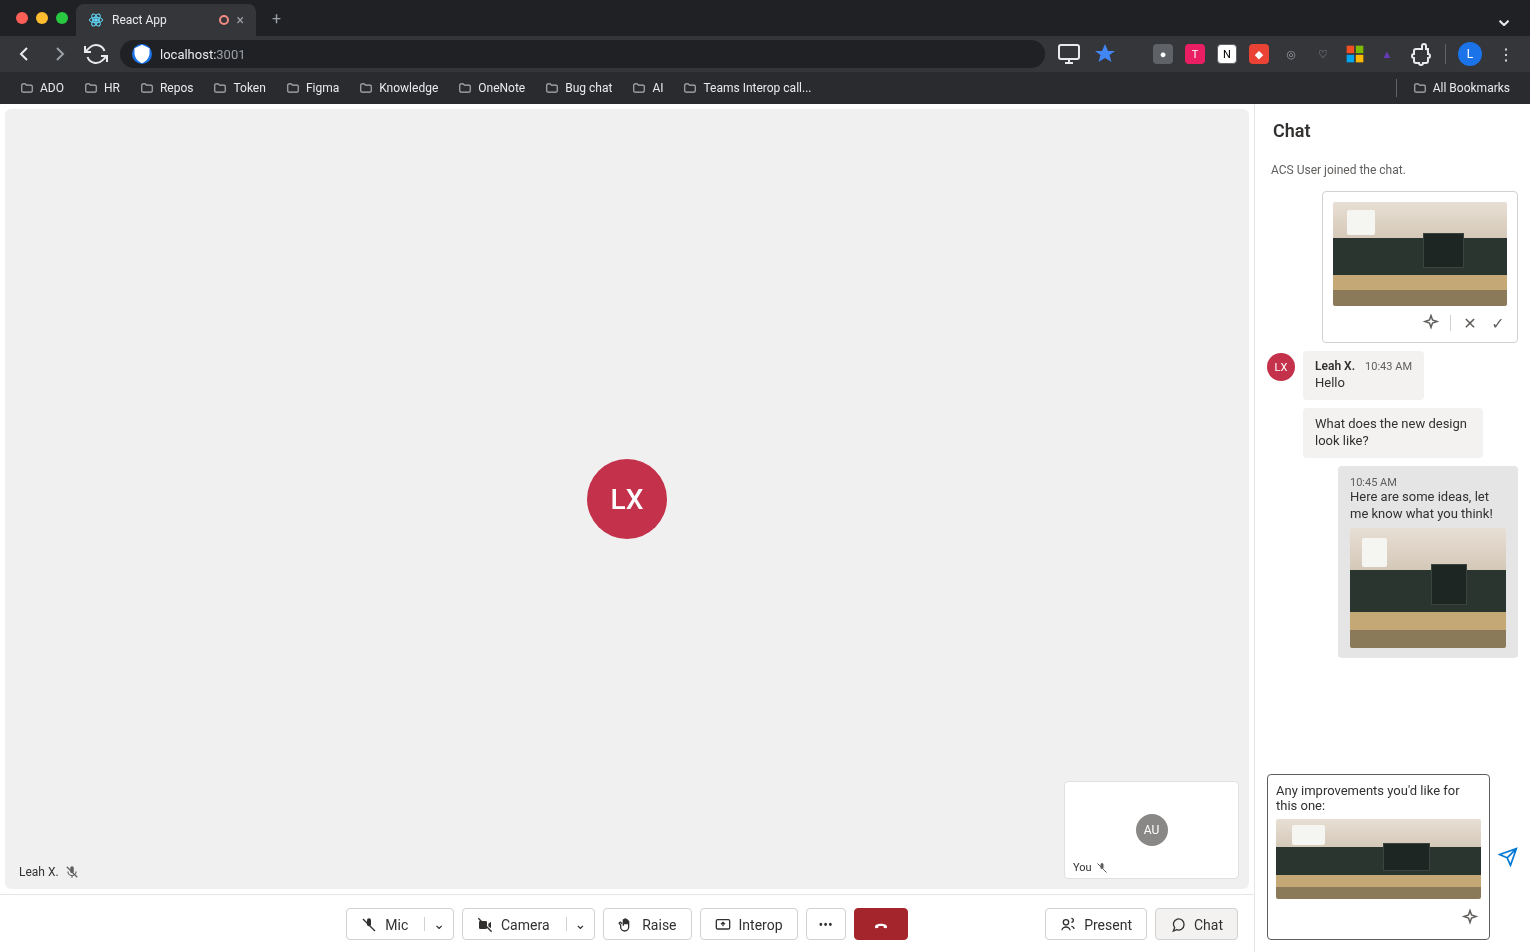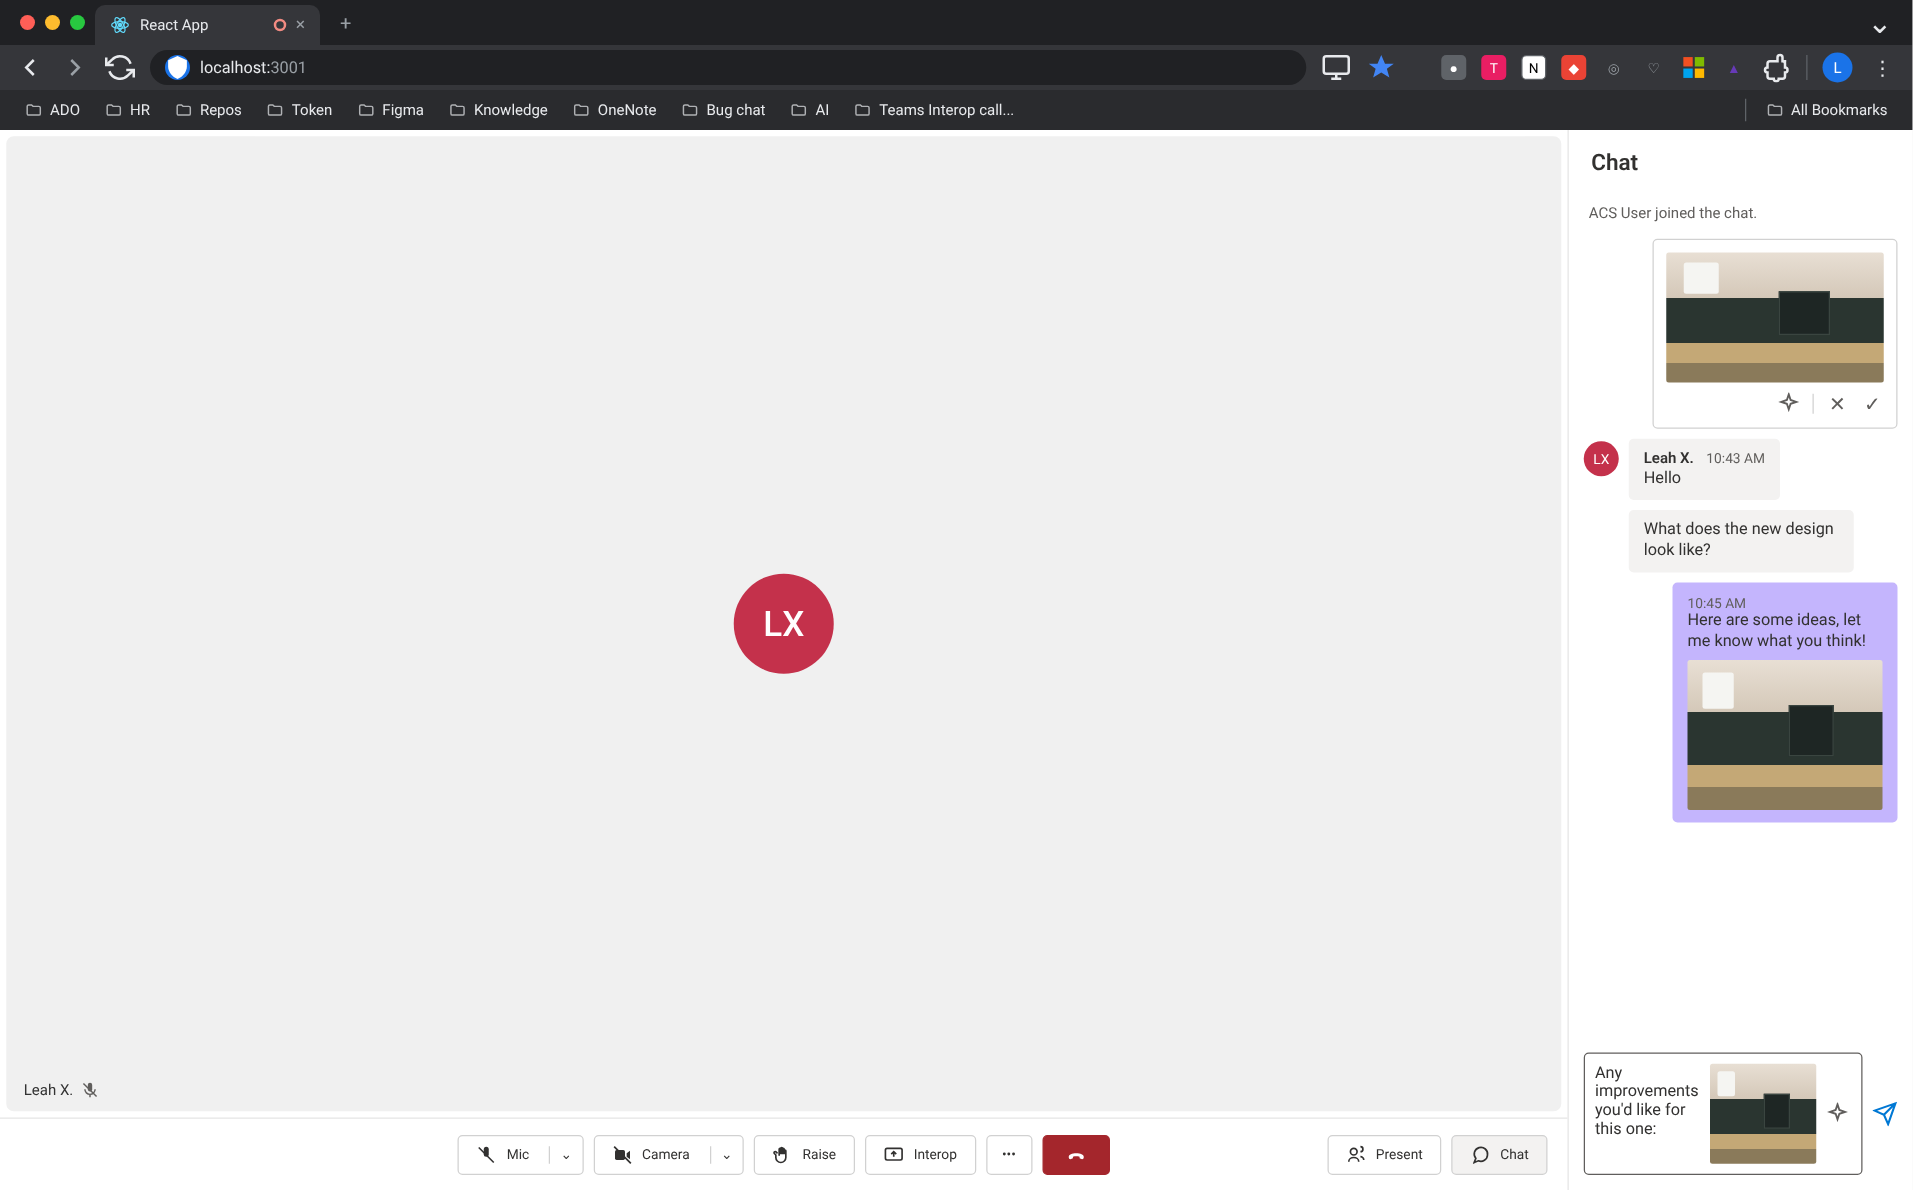--- a/index.html
+++ b/index.html
@@ -33,21 +33,21 @@
 .app{display:flex;height:calc(952px - 104px);background:#fff}
 .video-area{flex:1;display:flex;flex-direction:column}
 .video-stage{flex:1;background:#f0f0f0;margin:5px;border-radius:6px;position:relative;display:flex;align-items:center;justify-content:center}
 .main-avatar{width:80px;height:80px;border-radius:50%;background:#c4314b;color:#fff;display:flex;align-items:center;justify-content:center;font-size:28px;font-weight:500}
 .stage-label{position:absolute;bottom:10px;left:14px;font-size:12px;color:#333;display:flex;align-items:center;gap:6px}
 .mic-off-icon{width:14px;height:14px}
 .pip{position:absolute;bottom:10px;right:10px;width:175px;height:98px;background:#fff;border:1px solid #e0e0e0;border-radius:4px;display:flex;align-items:center;justify-content:center}
 .pip-avatar{width:32px;height:32px;border-radius:50%;background:#8a8886;color:#fff;display:flex;align-items:center;justify-content:center;font-size:12px}
 .pip-label{position:absolute;bottom:4px;left:8px;font-size:11px;color:#333;display:flex;align-items:center;gap:4px}
 .control-bar{height:58px;display:flex;align-items:center;justify-content:center;gap:8px;padding:0 16px;border-top:1px solid #e5e5e5;position:relative}
-.ctrl-btn{display:flex;align-items:center;gap:8px;padding:8px 14px;border:1px solid #d1d1d1;border-radius:4px;background:#fff;font-size:11px;color:#323130;cursor:pointer;height:32px}
+.ctrl-btn{display:flex;gap:8px;padding:8px 14px;border:1px solid #d1d1d1;border-radius:4px;background:#fff;font-size:14px;color:#323130;cursor:pointer;height:32px}
 .ctrl-btn.split{padding-right:0}
 .ctrl-btn.split .chev{border-left:1px solid #d1d1d1;padding:0 8px;margin-left:8px;height:100%;display:flex;align-items:center}
 .ctrl-btn.icon-only{padding:8px 12px}
 .ctrl-btn.danger{background:#a4262c;border-color:#a4262c;color:#fff;padding:8px 18px}
 .ctrl-right{position:absolute;right:16px;display:flex;gap:8px}
 .ctrl-btn.active{background:#f3f2f1}
 .icon16{width:16px;height:16px;display:inline-block;flex-shrink:0}
 .chat-panel{width:276px;border-left:1px solid #e5e5e5;display:flex;flex-direction:column;background:#fff}
 .chat-header{padding:16px 18px;font-size:18px;font-weight:600;color:#323130}
 .chat-msgs{flex:1;overflow-y:auto;padding:0 12px;display:flex;flex-direction:column;gap:8px}
@@ -61,23 +61,23 @@
 .card-div{width:1px;height:16px;background:#d1d1d1}
 .msg-in{display:flex;gap:8px;align-items:flex-start}
 .msg-avatar{width:28px;height:28px;border-radius:50%;background:#c4314b;color:#fff;display:flex;align-items:center;justify-content:center;font-size:11px;flex-shrink:0;margin-top:2px}
 .msg-bubble{background:#f3f2f1;border-radius:4px;padding:8px 12px;max-width:180px}
 .msg-meta{display:flex;gap:10px;align-items:baseline;margin-bottom:2px}
 .msg-sender{font-size:12px;font-weight:600;color:#323130}
 .msg-time{font-size:11px;color:#605e5c}
 .msg-text{font-size:13px;color:#323130;line-height:1.3}
 .msg-in.continued{margin-left:36px}
 .msg-out{margin-left:auto;max-width:196px}
-.msg-out .msg-bubble{background:#c4b5fd;padding:10px 12px}
+.msg-out .msg-bubble{background:#e5e5e5;padding:10px 12px}
 .msg-out .kitchen-img{margin-top:6px;height:120px}
-.compose{border:1px solid #605e5c;border-radius:4px;margin:12px;padding:8px;display:flex;flex-direction:row;gap:6px}
+.compose{border:1px solid #605e5c;border-radius:4px;margin:12px;padding:8px;display:flex;flex-direction:column;gap:6px}
 .compose-text{font-size:13px;color:#323130;border:none;resize:none;outline:none;width:100%}
 .compose-img{height:80px}
 .compose-bar{display:flex;justify-content:space-between;align-items:center;padding:4px 2px}
 .send-btn{color:#0078d4;cursor:pointer;width:20px;height:20px;display:flex;align-items:center;justify-content:center}
 .send-row{display:flex;align-items:center;gap:8px;margin:0 12px 12px}
 .send-row .compose{flex:1;margin:0}
 svg{width:100%;height:100%}
 .chev-down{font-size:24px;color:#e8eaed;margin-left:auto;margin-right:8px}
 </style>
 </head>
@@ -245,20 +245,30 @@
   <div class="video-area">
     <div class="video-stage">
       <div class="main-avatar">LX</div>
       <div class="stage-label">
         <span>Leah X.</span>
         <span class="mic-off-icon"><svg viewBox="0 0 24 24" fill="#605e5c">
               <path d="M12 2a3 3 0 013 3v6a3 3 0 01-6 0V5a3 3 0 013-3z"></path>
               <path d="M5 11a7 7 0 0014 0M12 18v4M3 3l18 18" stroke="#605e5c" stroke-width="2" fill="none"></path>
             </svg></span>
       </div>
+      <div class="pip">
+        <div class="pip-avatar">AU</div>
+        <div class="pip-label">
+          <span>You</span>
+          <span class="mic-off-icon" style="width:12px;height:12px"><svg viewBox="0 0 24 24" fill="#605e5c">
+                <path d="M12 2a3 3 0 013 3v6a3 3 0 01-6 0V5a3 3 0 013-3z"></path>
+                <path d="M3 3l18 18" stroke="#605e5c" stroke-width="2" fill="none"></path>
+              </svg></span>
+        </div>
+      </div>
     </div>
     <div class="control-bar">
       <button class="ctrl-btn split">
         <span class="icon16"><svg viewBox="0 0 24 24" fill="#323130">
               <path d="M12 2a3 3 0 013 3v6a3 3 0 01-6 0V5a3 3 0 013-3z"></path>
               <path d="M3 3l18 18" stroke="#323130" stroke-width="2" fill="none"></path>
             </svg></span>
         <span>Mic</span>
         <span class="chev">⌄</span>
       </button>

